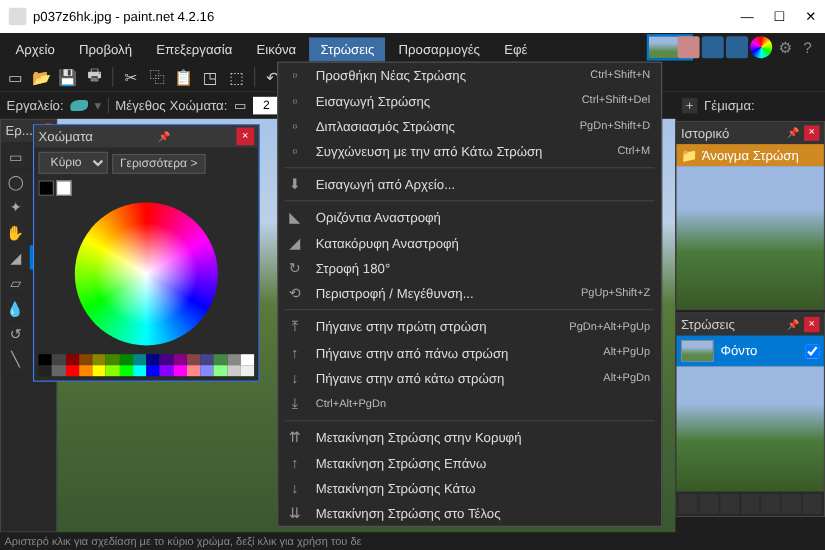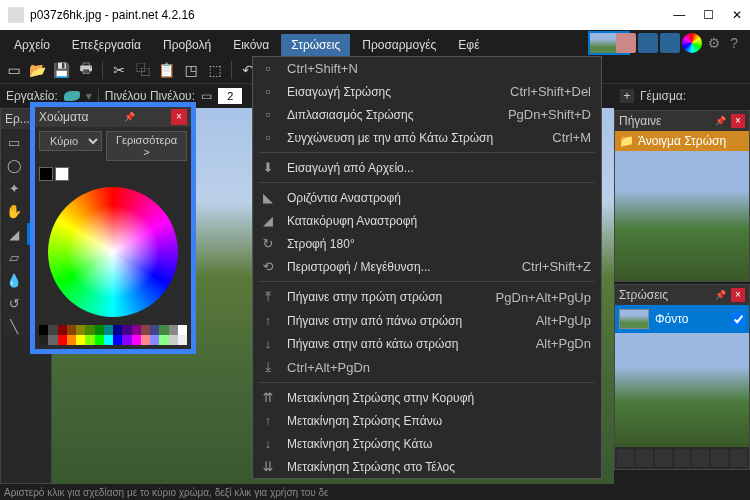--- a/index.html
+++ b/index.html
@@ -24,24 +24,24 @@
 .optionbar .brush{width:16px;height:10px;background:#4aa;border-radius:50% 20% 50% 20%}
 .optionbar input{width:24px;height:16px;background:#fff;border:none;font-size:11px;text-align:center}
 .main{position:absolute;top:108px;left:0;right:0;bottom:16px;display:flex}
 .tools-panel{width:52px;background:#282828;border:1px solid #444}
 .tools-panel .hdr{height:20px;background:#333;display:flex;align-items:center;padding:0 4px;font-size:11px;color:#ccc}
 .tools-panel .hdr .x{margin-left:auto;background:#c23;color:#fff;width:14px;height:14px;text-align:center;line-height:14px;font-size:10px}
 .tools-grid{display:grid;grid-template-columns:1fr 1fr;gap:1px;padding:2px}
 .tools-grid .t{height:22px;background:#2a2a2a;display:flex;align-items:center;justify-content:center;color:#aaa;font-size:13px}
 .tools-grid .t.sel{background:#0078d4;color:#fff}
 .canvas{flex:1;background:linear-gradient(#a8c4e8 0%,#bcd0e8 25%,#5a7a3a 45%,#486838 70%,#3a5830 100%);position:relative}
-.colorwin{position:absolute;left:30px;top:102px;width:166px;background:#2a2a2a;border:5px solid #3b82f6;z-index:5}
+.colorwin{position:absolute;left:30px;top:113px;width:206px;background:#2a2a2a;border:1px solid #3b82f6;z-index:5}
 .colorwin .hdr{height:20px;background:#383838;display:flex;align-items:center;padding:0 4px;color:#ccc;font-size:11px}
 .colorwin .hdr .x{margin-left:auto;background:#c23;color:#fff;width:16px;height:16px;text-align:center;line-height:16px;font-size:10px}
-.colorwin .row{display:flex;padding:4px;gap:4px;align-items:flex-start}
+.colorwin .row{display:flex;padding:4px;gap:4px;align-items:flex-end}
 .colorwin select,.colorwin button{background:#3a3a3a;color:#ccc;border:1px solid #555;font-size:11px;padding:2px 6px}
 .wheel{width:130px;height:130px;border-radius:50%;margin:4px auto;background:conic-gradient(red,magenta,blue,cyan,lime,yellow,red);position:relative}
 .wheel::after{content:"";position:absolute;inset:14%;border-radius:50%;background:radial-gradient(#fff,transparent 70%)}
 .palette{display:grid;grid-template-columns:repeat(16,1fr);gap:0;padding:4px}
 .palette div{height:10px}
 .swatches{display:flex;gap:2px;padding:2px 4px}
 .swatches div{width:14px;height:14px;border:1px solid #666}
 .right-panels{position:absolute;right:0;top:84px;width:136px;bottom:16px;background:#1e1e1e;z-index:3}
 .fill-bar{height:24px;background:#1e1e1e;display:flex;align-items:center;color:#ccc;font-size:11px;gap:6px;padding:0 6px}
 .fill-bar .plus{width:14px;height:14px;background:#333;text-align:center;line-height:14px}
@@ -54,41 +54,41 @@
 .layer-item{display:flex;align-items:center;padding:4px;gap:6px;background:#0078d4;color:#fff;font-size:11px}
 .layer-item .lth{width:30px;height:20px;background:linear-gradient(#9cb8e0 30%,#5a8a4a 70%);border:1px solid #888}
 .layer-item input{margin-left:auto}
 .layer-canvas{height:114px;background:linear-gradient(#9cb8e0 30%,#4a7a3a 60%,#3a5828 100%)}
 .layer-tb{height:22px;background:#2a2a2a;display:flex;gap:2px;padding:2px}
 .layer-tb .lt{width:18px;height:18px;background:#333}
 .dropdown{position:absolute;left:252px;top:56px;width:350px;background:#2a2a2a;border:1px solid #555;z-index:20;color:#ddd}
 .dropdown .mi{display:flex;align-items:center;padding:4px 10px 4px 6px;gap:10px;font-size:12px}
 .dropdown .mi .mic{width:18px;text-align:center;color:#999;font-size:13px}
 .dropdown .mi .lbl{flex:1}
-.dropdown .mi .sc{color:#bbb;font-size:13px}
+.dropdown .mi .sc{color:#bbb;font-size:10px}
 .dropdown .msep{height:1px;background:#444;margin:3px 6px}
 .statusbar{position:absolute;bottom:0;left:0;right:0;height:16px;background:#1e1e1e;color:#888;font-size:10px;padding:0 4px;display:flex;align-items:center}
 </style>
 </head>
 <body>
 
 <div class="titlebar">
   <div class="icon"></div>
   <div class="title">p037z6hk.jpg - paint.net 4.2.16</div>
   <div class="winbtns">
     <span>—</span>
     <span>☐</span>
     <span>✕</span>
   </div>
 </div>
 
 <div class="menubar" id="menubar">
     <div class="item">Αρχείο</div>
+    <div class="item">Προβολή</div>
     <div class="item">Επεξεργασία</div>
-    <div class="item">Προβολή</div>
     <div class="item">Εικόνα</div>
     <div class="item active">Στρώσεις</div>
     <div class="item">Προσαρμογές</div>
     <div class="item">Εφέ</div>
   </div>
 
 <div class="thumb-strip">
   <div class="th"></div>
 </div>
 <div class="right-icons">
@@ -114,21 +114,21 @@
     <div class="sep"></div>
     <div class="tb">↶</div>
     <div class="tb">↷</div>
   </div>
 
 <div class="optionbar">
   <span>Εργαλείο:</span>
   <div class="brush"></div>
   <span style="color:#666">▾</span>
   <div class="sep" style="width:1px;height:14px;background:#444"></div>
-  <span>Πινέλου Πινέλου:</span>
+  <span>Μέγεθος Χοώματα:</span>
   <span>▭</span>
   <input value="2" style="">
 </div>
 
 <div class="main">
   <div class="tools-panel">
     <div class="hdr">
         <span>Ερ...</span>
         <span style="margin-left:auto;color:#888;font-size:9px">📌</span>
         <span class="x">×</span>
@@ -208,21 +208,21 @@
     </div>
 </div>
 
 <div class="right-panels">
   <div class="fill-bar">
     <div class="plus">+</div>
     <span>Γέμισμα:</span>
   </div>
   <div class="panel">
     <div class="phdr">
-        <span>Πήγαινε</span>
+        <span>Ιστορικό</span>
         <span class="pin" style="margin-left:auto">📌</span>
         <span class="x">×</span>
       </div>
     <div class="hist-item">
         <span>📁</span>
         <span>Άνοιγμα Στρώση</span>
       </div>
     <div class="hist-img"></div>
   </div>
   <div class="panel">
@@ -245,20 +245,21 @@
       <div class="lt"></div>
       <div class="lt"></div>
       <div class="lt"></div>
     </div>
   </div>
 </div>
 
 <div class="dropdown" id="dropdown">
     <div class="mi">
       <span class="mic">▫</span>
+      <span class="lbl">Προσθήκη Νέας Στρώσης</span>
       <span class="sc">Ctrl+Shift+N</span>
     </div>
     <div class="mi">
       <span class="mic">▫</span>
       <span class="lbl">Εισαγωγή Στρώσης</span>
       <span class="sc">Ctrl+Shift+Del</span>
     </div>
     <div class="mi">
       <span class="mic">▫</span>
       <span class="lbl">Διπλασιασμός Στρώσης</span>
@@ -283,21 +284,21 @@
       <span class="mic">◢</span>
       <span class="lbl">Κατακόρυφη Αναστροφή</span>
     </div>
     <div class="mi">
       <span class="mic">↻</span>
       <span class="lbl">Στροφή 180°</span>
     </div>
     <div class="mi">
       <span class="mic">⟲</span>
       <span class="lbl">Περιστροφή / Μεγέθυνση...</span>
-      <span class="sc">Ctrl+Shift+Z</span>
+      <span class="sc">PgUp+Shift+Z</span>
     </div>
     <div class="msep"></div>
     <div class="mi">
       <span class="mic">⤒</span>
       <span class="lbl">Πήγαινε στην πρώτη στρώση</span>
       <span class="sc">PgDn+Alt+PgUp</span>
     </div>
     <div class="mi">
       <span class="mic">↑</span>
       <span class="lbl">Πήγαινε στην από πάνω στρώση</span>

